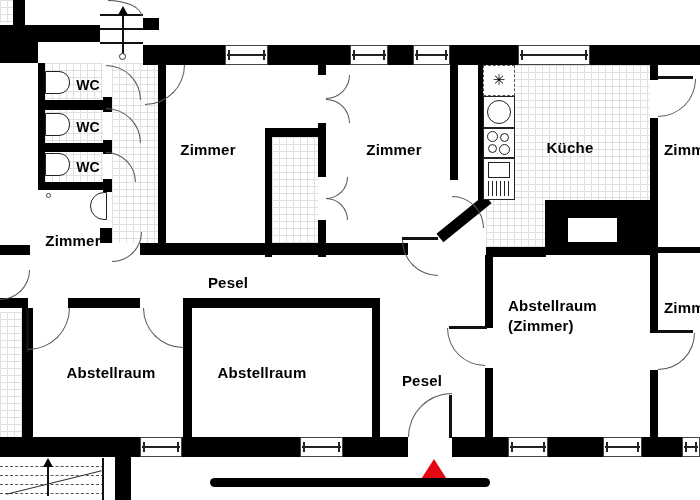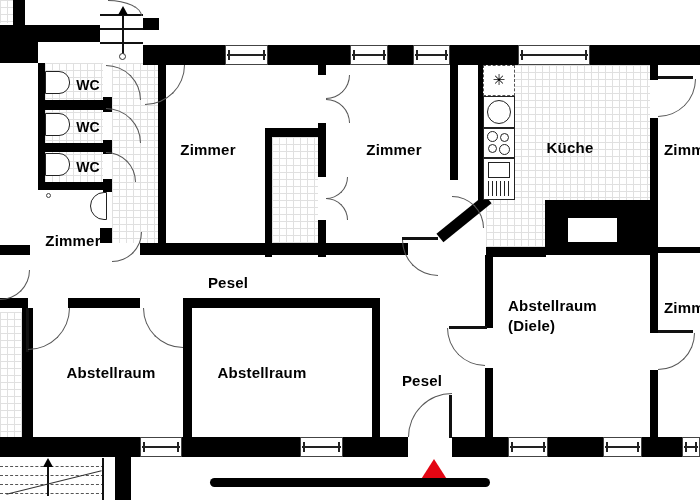--- a/index.html
+++ b/index.html
@@ -181,16 +181,16 @@
   <div class="rlabel" style="left:36px;top:232px;width:74px">Zimmer</div>
   <div class="rlabel" style="left:165px;top:141px;width:86px">Zimmer</div>
   <div class="rlabel" style="left:350px;top:141px;width:88px">Zimmer</div>
   <div class="rlabel" style="left:538px;top:139px;width:64px">Küche</div>
   <div class="rlabel" style="left:664px;top:141px;text-align:left">Zimmer</div>
   <div class="rlabel" style="left:664px;top:299px;text-align:left">Zimmer</div>
   <div class="rlabel" style="left:206px;top:274px;width:44px">Pesel</div>
   <div class="rlabel" style="left:58px;top:364px;width:106px">Abstellraum</div>
   <div class="rlabel" style="left:208px;top:364px;width:108px">Abstellraum</div>
   <div class="rlabel" style="left:508px;top:297px;text-align:left">Abstellraum</div>
-  <div class="rlabel" style="left:508px;top:317px;text-align:left">(Diele)</div>
+  <div class="rlabel" style="left:508px;top:317px;text-align:left">(Zimmer)</div>
   <div class="rlabel" style="left:396px;top:372px;width:52px">Pesel</div>
 
 </div>
 
 </body></html>

